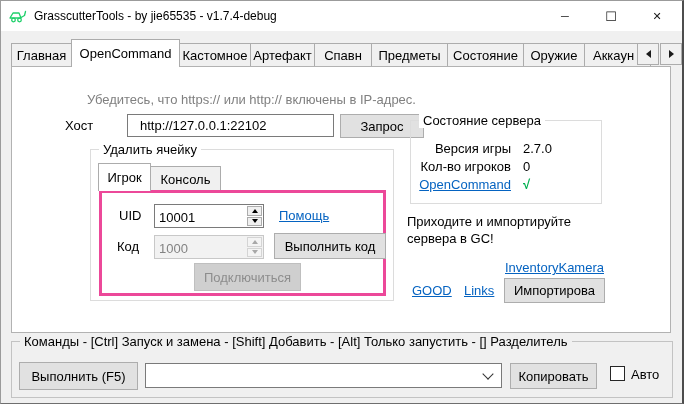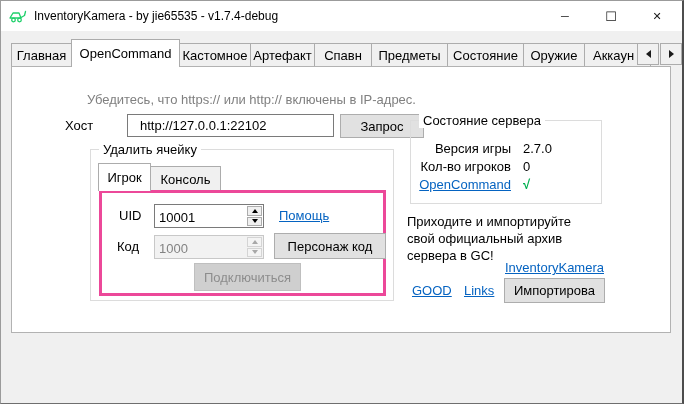--- a/index.html
+++ b/index.html
@@ -77,21 +77,21 @@
     <span class="app-icon">
       <svg width="18" height="15" viewBox="0 0 18 15">
         <g fill="none" stroke="#1fd06b" stroke-width="1.3" stroke-linecap="round" stroke-linejoin="round">
           <path d="M1 9 L4 4 H10 L12 9 Z"></path>
           <circle cx="4.5" cy="11" r="1.8"></circle>
           <circle cx="10.5" cy="11" r="1.8"></circle>
           <path d="M12 8.5 L15.5 6.5 L16.5 2.5"></path>
         </g>
       </svg>
     </span>
-    <span class="title-text">InventoryKamera  - by jie65535  - v1.7.4-debug</span>
+    <span class="title-text">GrasscutterTools  - by jie65535  - v1.7.4-debug</span>
     <div class="win-btns">
       <div class="win-btn">─</div>
       <div class="win-btn max">☐</div>
       <div class="win-btn">✕</div>
     </div>
   </div>
 
   <div>
     <div class="tab" style="left:10px;width:61px;">Главная</div>
     <div class="tab selected" style="left:70px;width:109px;">OpenCommand</div>
@@ -145,21 +145,21 @@
           <input value="1000" style="">
           <div class="spin-btns">
             <div class="spin-btn">
                 <span class="tri-up"></span>
               </div>
             <div class="spin-btn">
                 <span class="tri-down"></span>
               </div>
           </div>
         </div>
-        <div class="btn" style="left:172px;top:40px;width:112px;height:26px;">Персонаж код</div>
+        <div class="btn" style="left:172px;top:40px;width:112px;height:26px;">Выполнить код</div>
 
         <div class="btn disabled" style="left:92px;top:70px;width:107px;height:28px;">Подключиться</div>
       </div>
     </div>
 
     <div class="groupbox" style="left:398px;top:53px;width:192px;height:84px;">
       <span class="groupbox-title">Состояние сервера</span>
 
       <div class="status-label-col" style="top:20px;">Версия игры</div>
       <div class="abs" style="left:112px;top:20px;">2.7.0</div>
@@ -168,23 +168,37 @@
       <div class="abs" style="left:112px;top:38px;">0</div>
 
       <div class="status-label-col" style="top:56px;">
         <span class="link">OpenCommand</span>
       </div>
       <div class="abs check" style="left:112px;top:56px;">√</div>
     </div>
 
     <div class="abs" style="left:395px;top:146px;line-height:17px;">
       <div>Приходите и импортируйте</div>
-      <div>свой официальный архив</div>
       <div>сервера в GC!</div>
     </div>
     <span class="link abs" style="left:493px;top:193px;">InventoryKamera</span>
     <span class="link abs" style="left:400px;top:216px;">GOOD</span>
     <span class="link abs" style="left:452px;top:216px;">Links</span>
     <div class="btn" style="left:492px;top:211px;width:101px;height:25px;overflow:hidden;">Импортирова</div>
   </div>
 
+  <div class="groupbox on-gray" style="left:10px;top:340px;width:662px;height:57px;border-color:#c3c3c3;">
+    <span class="groupbox-title">Команды - [Ctrl] Запуск и замена - [Shift] Добавить  - [Alt] Только запустить  - [] Разделитель</span>
+
+    <div class="btn" style="left:7px;top:20px;width:119px;height:28px;">Выполнить (F5)</div>
+
+    <div class="combo" style="left:133px;top:21px;width:357px;height:25px;">
+      <input style="">
+      <span class="chev"></span>
+    </div>
+
+    <div class="btn" style="left:498px;top:21px;width:87px;height:26px;">Копировать</div>
+
+    <div class="checkbox" style="left:598px;top:24px;"></div>
+    <div class="abs" style="left:619px;top:25px;">Авто</div>
+  </div>
 
 </div>
 
 </body></html>

